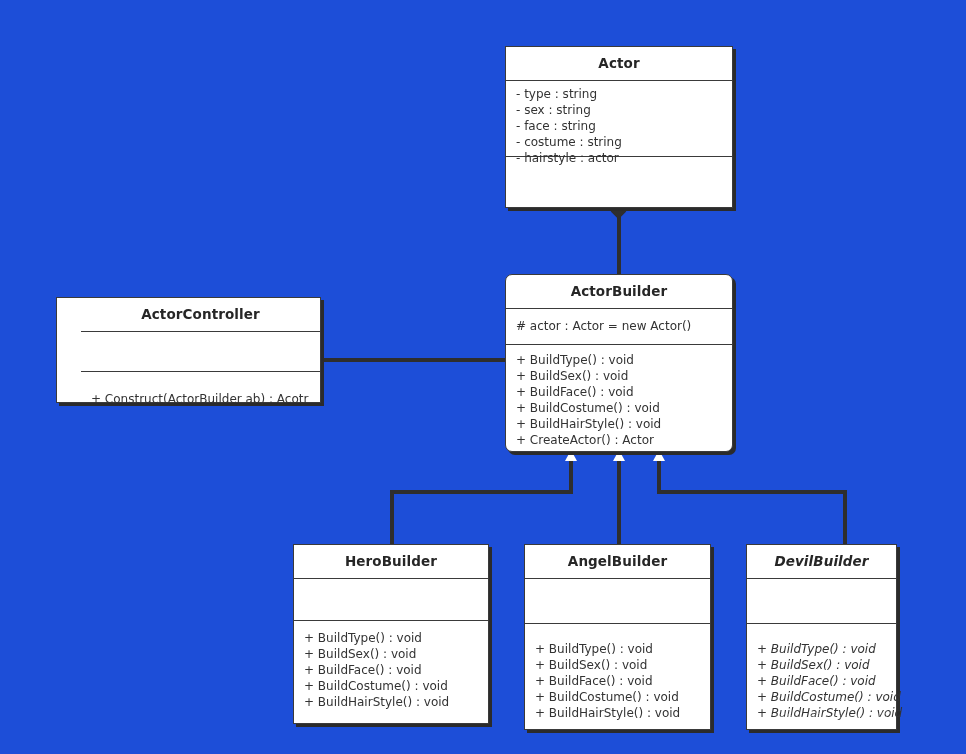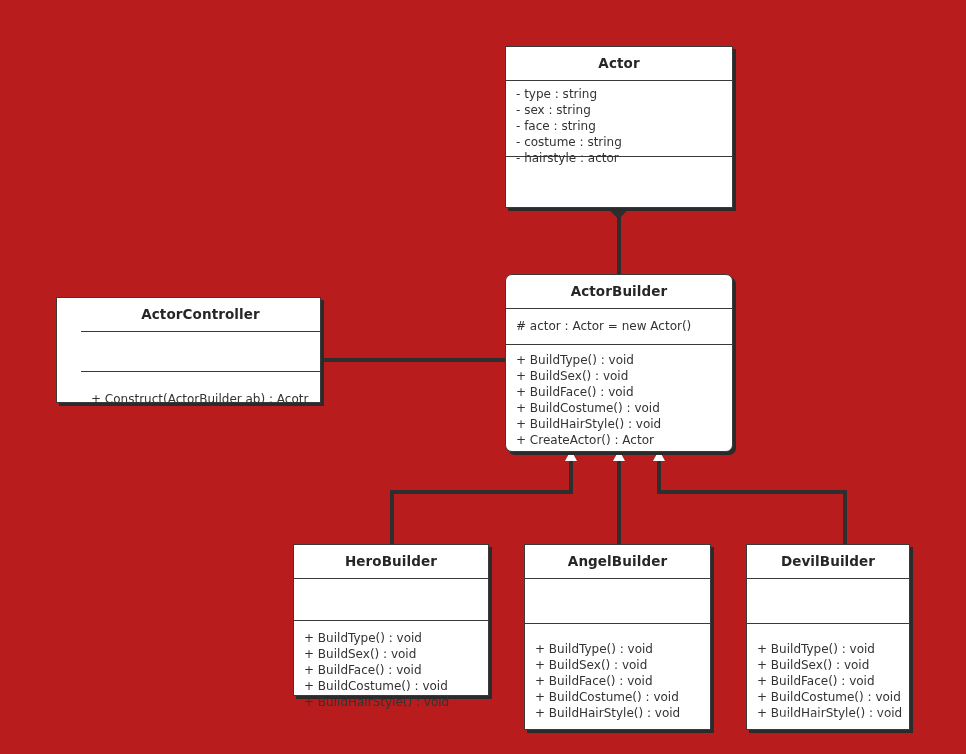--- a/index.html
+++ b/index.html
@@ -4,21 +4,21 @@
 <style>
   html, body {
     margin: 0;
     padding: 0;
     background: #000000;
   }
   #canvas {
     position: relative;
     width: 966px;
     height: 754px;
-    background: #b91c1c;
+    background: #1d4ed8;
     overflow: hidden;
     font-family: "DejaVu Sans", "Liberation Sans", sans-serif;
   }
 
   
   .uml-class {
     position: absolute;
     background: #ffffff;
     border: 1px solid #3a3a3a;
     box-sizing: border-box;
@@ -148,21 +148,21 @@
   </div>
 
   <div class="uml-class" style="left:56px; top:297px; width:265px; height:106px;padding-left:24px;">
     <div class="uml-title">ActorController</div>
     <div class="uml-compartment empty" style="height:40px;"></div>
     <div class="uml-compartment last" style="height:53px; padding-top:19px;">
       <div class="uml-row">+ Construct(ActorBuilder ab) : Acotr</div>
     </div>
   </div>
 
-  <div class="uml-class" style="left:293px; top:544px; width:196px; height:152px;">
+  <div class="uml-class" style="left:293px; top:544px; width:196px; height:180px;">
     <div class="uml-title">HeroBuilder</div>
     <div class="uml-compartment empty" style="height:42px;"></div>
     <div class="uml-compartment last" style="height:104px; padding-top:9px;">
       <div class="uml-row">+ BuildType() : void</div>
       <div class="uml-row">+ BuildSex() : void</div>
       <div class="uml-row">+ BuildFace() : void</div>
       <div class="uml-row">+ BuildCostume() : void</div>
       <div class="uml-row">+ BuildHairStyle() : void</div>
     </div>
   </div>
@@ -172,21 +172,21 @@
     <div class="uml-compartment empty" style="height:45px;"></div>
     <div class="uml-compartment last" style="height:109px; padding-top:17px;">
       <div class="uml-row">+ BuildType() : void</div>
       <div class="uml-row">+ BuildSex() : void</div>
       <div class="uml-row">+ BuildFace() : void</div>
       <div class="uml-row">+ BuildCostume() : void</div>
       <div class="uml-row">+ BuildHairStyle() : void</div>
     </div>
   </div>
 
-  <div class="uml-class" style="left:746px; top:544px; width:164px; height:186px;">
+  <div class="uml-class" style="left:746px; top:544px; width:151px; height:186px;font-style:italic;">
     <div class="uml-title">DevilBuilder</div>
     <div class="uml-compartment empty" style="height:45px;"></div>
     <div class="uml-compartment last" style="height:109px; padding-top:17px;">
       <div class="uml-row">+ BuildType() : void</div>
       <div class="uml-row">+ BuildSex() : void</div>
       <div class="uml-row">+ BuildFace() : void</div>
       <div class="uml-row">+ BuildCostume() : void</div>
       <div class="uml-row">+ BuildHairStyle() : void</div>
     </div>
   </div>

